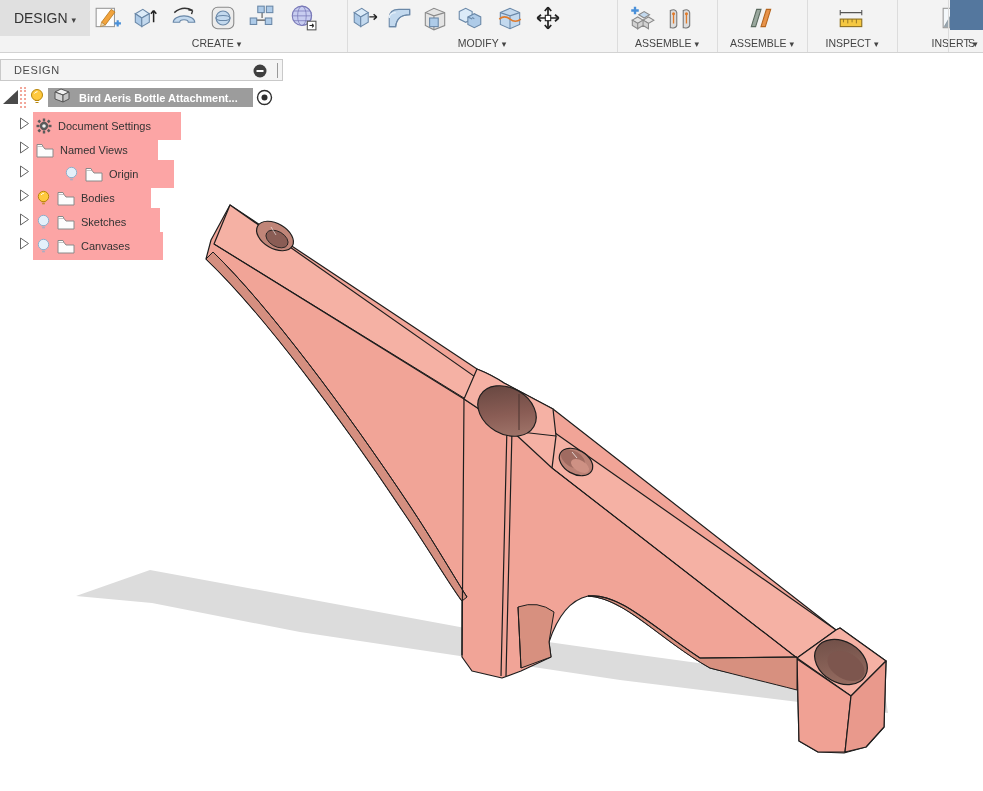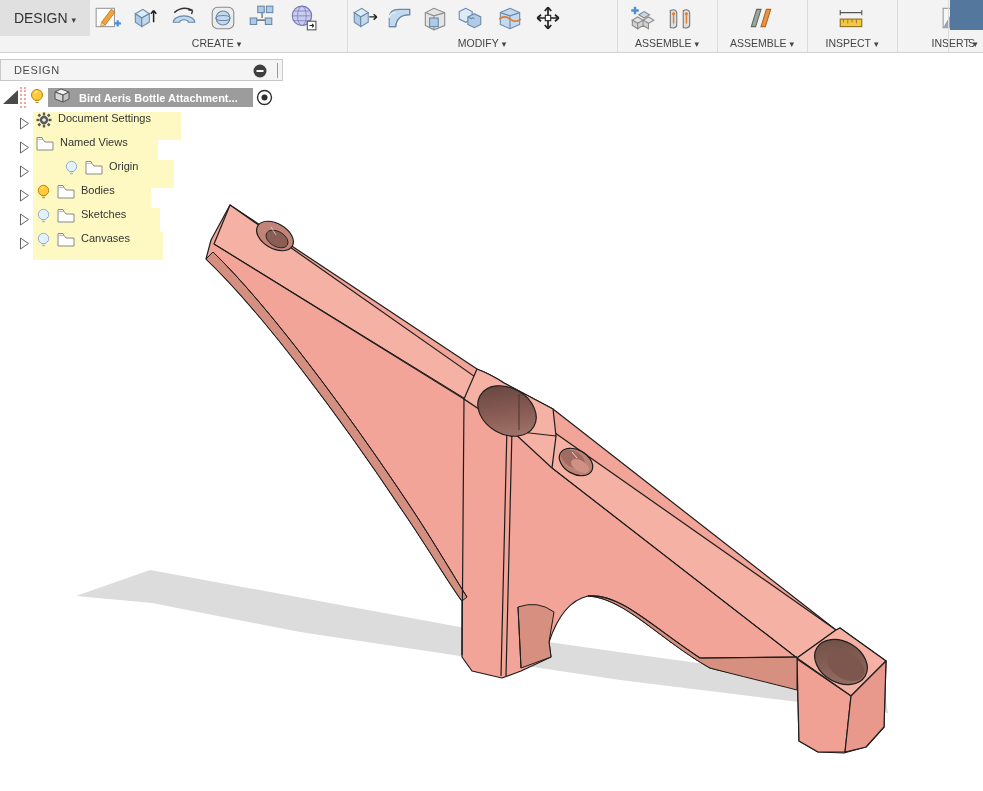--- a/index.html
+++ b/index.html
@@ -31,21 +31,21 @@
   .active-bar{position:absolute;left:20px;top:0px;width:6px;height:21px;border-left:2px dotted #f2a79b;border-right:2px dotted #f2a79b;box-sizing:border-box;}
   .root-bulb{position:absolute;left:29px;top:1px;cursor:pointer;}
   .root-hl{position:absolute;left:48px;top:1px;width:205px;height:19px;background:#9c9c9c;display:flex;align-items:center;}
   .comp-icon{margin-left:4px;}
   .root-label{font-size:11px;font-weight:bold;color:#ffffff;margin-left:7px;white-space:nowrap;}
   .radio-icon{position:absolute;left:256px;top:2px;cursor:pointer;}
 
   .tree{position:absolute;left:0;top:111px;width:283px;}
   .tree-row{position:relative;height:24px;}
   .row-arrow{position:absolute;left:19px;top:5px;cursor:pointer;}
-  .row-pill{position:absolute;left:33px;top:1px;height:28px;background:#fef9c3;display:flex;padding:0 10px 0 3px;}
+  .row-pill{position:absolute;left:33px;top:1px;height:28px;background:#fca5a5;display:flex;align-items:center;padding:0 10px 0 3px;}
   .row-pill .ric{margin-right:6px;display:flex;}
   .row-label{font-size:11px;color:#333;white-space:nowrap;}
 
   
   .canvas{position:absolute;left:0;top:53px;width:983px;height:738px;}
   .canvas svg{position:absolute;left:0;top:0;}
 </style>
 </head>
 <body>
 

